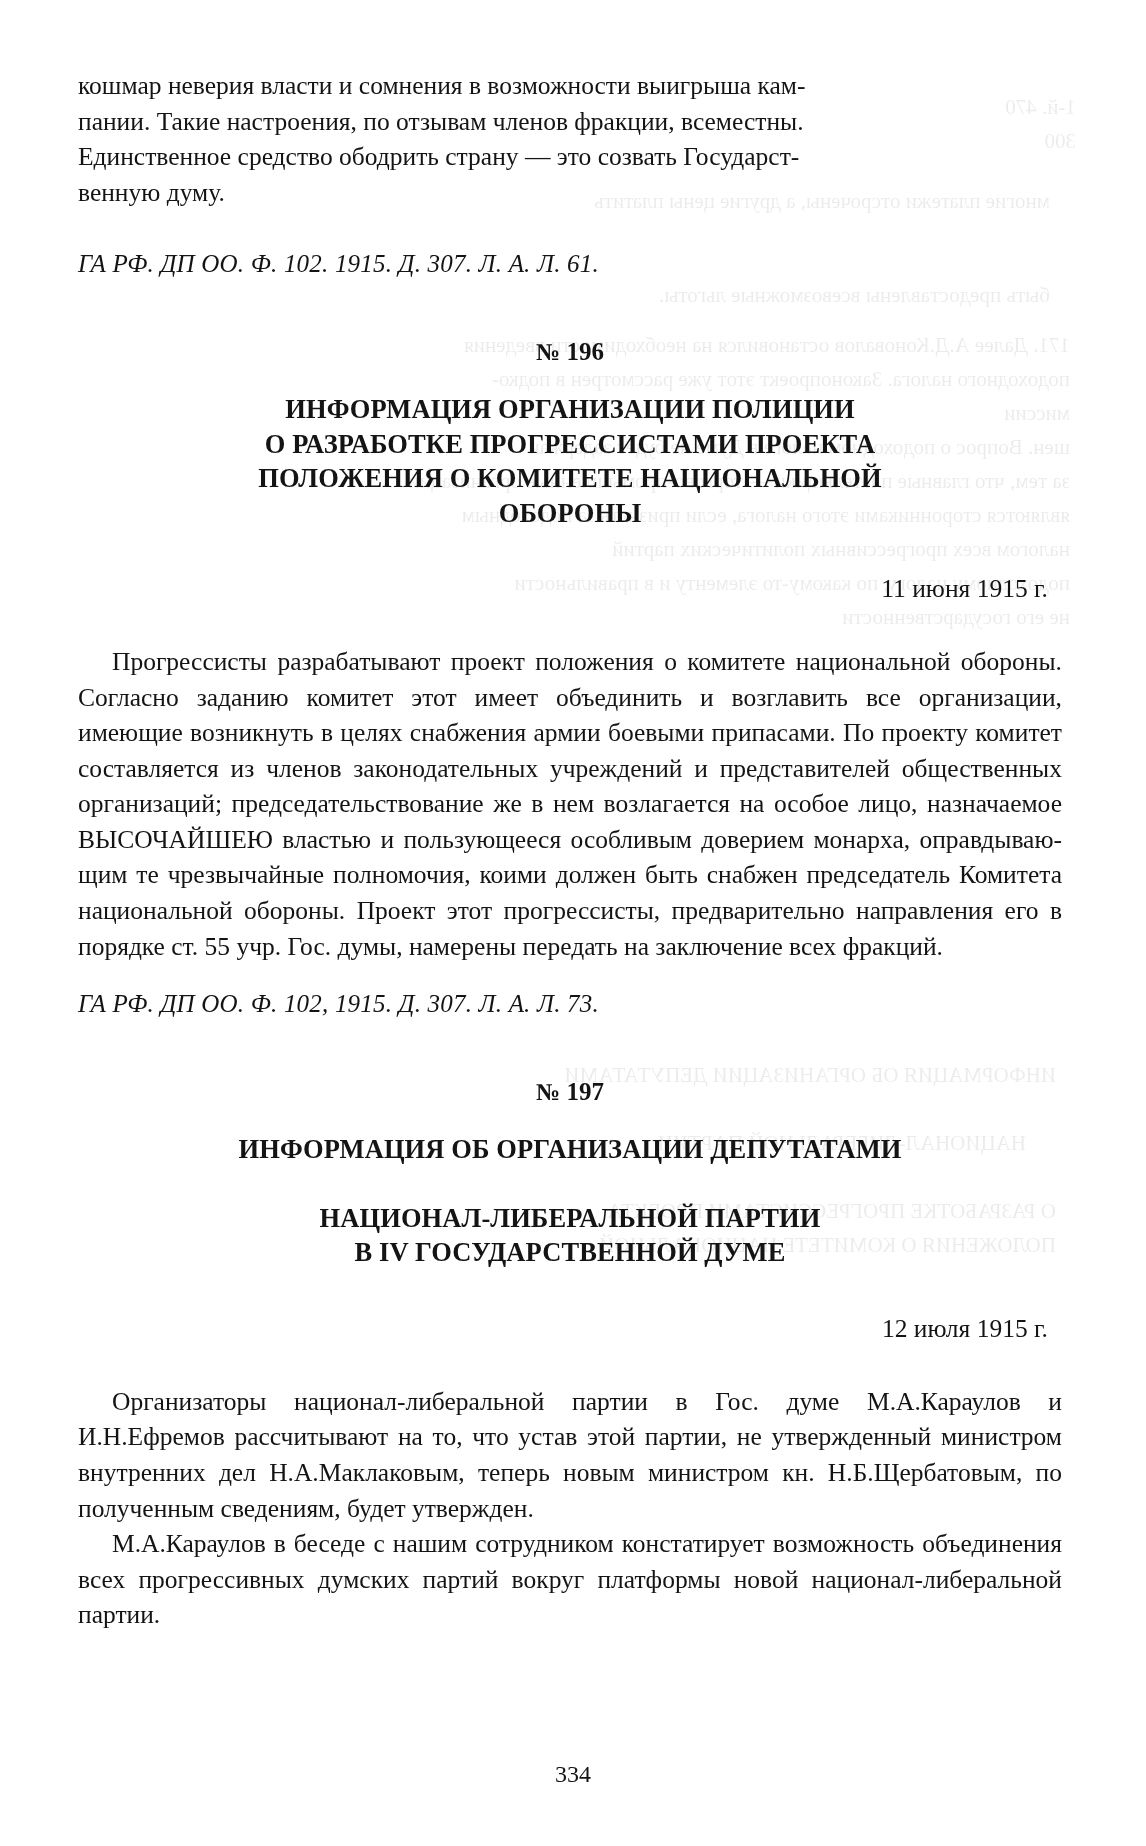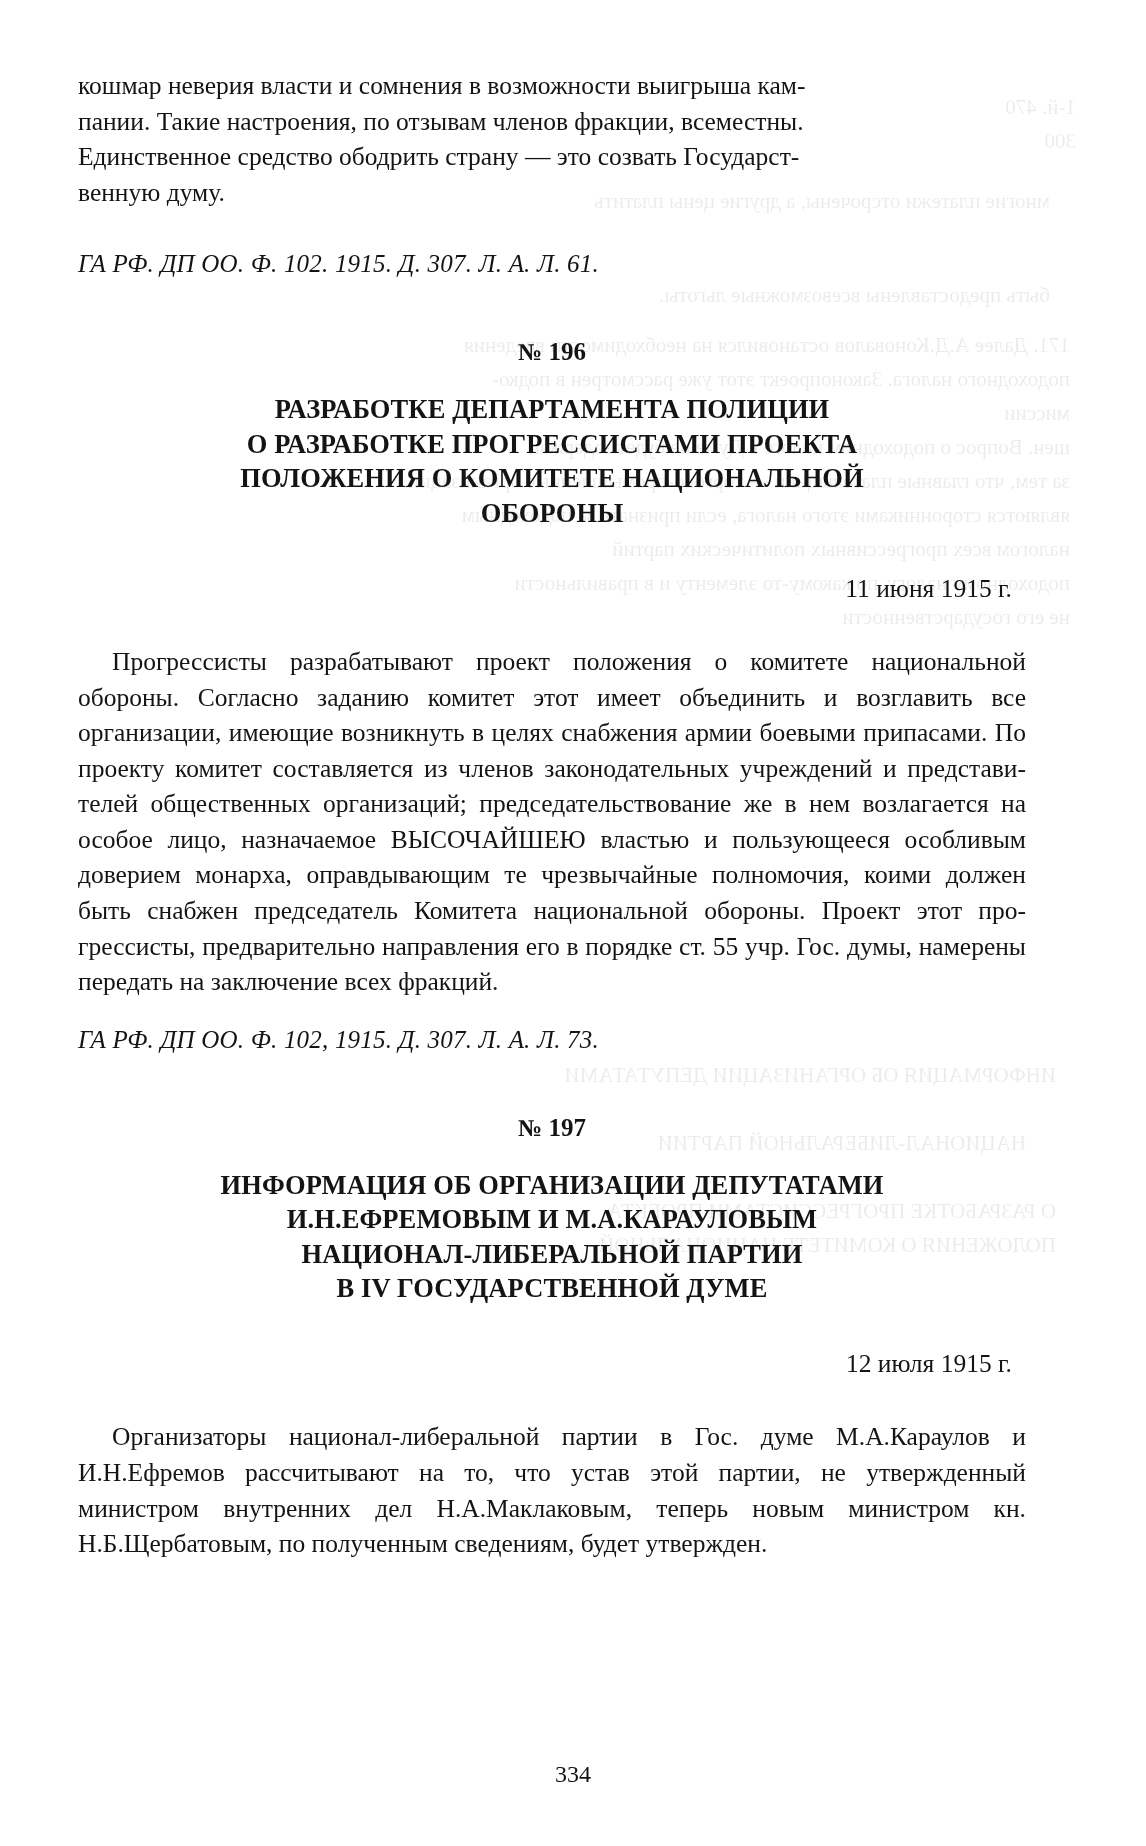--- a/index.html
+++ b/index.html
@@ -32,21 +32,21 @@
     font-size: 21px;
     line-height: 1.45;
     color: #000;
     white-space: nowrap;
   }
 
   .page {
     position: absolute;
     inset: 0;
     z-index: 2;
-    padding: 68px 120px 0 78px;
+    padding: 68px 84px 0 78px;
     box-sizing: border-box;
   }
 
   .para {
     font-size: 25.5px;
     line-height: 1.395;
     text-align: justify;
     text-align-last: left;
     margin: 0;
     hyphens: manual;
@@ -138,21 +138,21 @@
 
   <div class="s5"></div>
 
   <div>
     <p class="doc-num">
       <span class="nm">№</span>
       <span>196</span>
     </p>
     <div class="s3"></div>
     <p class="doc-title">
-      <span>РАЗРАБОТКЕ ДЕПАРТАМЕНТА ПОЛИЦИИ</span><br>
+      <span>ИНФОРМАЦИЯ ОРГАНИЗАЦИИ ПОЛИЦИИ</span><br>
       <span>О РАЗРАБОТКЕ ПРОГРЕССИСТАМИ ПРОЕКТА</span><br>
       <span>ПОЛОЖЕНИЯ О КОМИТЕТЕ НАЦИОНАЛЬНОЙ</span><br>
       <span>ОБОРОНЫ</span>
     </p>
     <div class="s4"></div>
     <p class="doc-date">11 июня 1915 г.</p>
     <div class="s2"></div>
     <p class="para ind">Прогрессисты разрабатывают проект положения о комитете на­циональной обороны. Согласно заданию комитет этот имеет объ­единить и возглавить все организации, имеющие возникнуть в целях снабжения армии боевыми припасами. По проекту комитет составляется из членов законодательных учреждений и представи­телей общественных организаций; председательствование же в нем возлагается на особое лицо, назначаемое ВЫСОЧАЙШЕЮ влас­тью и пользующееся особливым доверием монарха, оправдываю­щим те чрезвычайные полномочия, коими должен быть снабжен председатель Комитета национальной обороны. Проект этот про­грессисты, предварительно направления его в порядке ст. 55 учр. Гос. думы, намерены передать на заключение всех фракций.</p>
     <div class="s2"></div>
     <p class="src">ГА РФ. ДП ОО. Ф. 102, 1915. Д. 307. Л. А. Л. 73.</p>
@@ -161,25 +161,26 @@
   <div class="s5"></div>
 
   <div>
     <p class="doc-num">
       <span class="nm">№</span>
       <span>197</span>
     </p>
     <div class="s3"></div>
     <p class="doc-title">
       <span>ИНФОРМАЦИЯ ОБ ОРГАНИЗАЦИИ ДЕПУТАТАМИ</span><br>
-      <span>И.Н.ЕФРЕМОВЫМ И М.А.КАРАУЛОВЫМ</span><br>
+      <br>
       <span>НАЦИОНАЛ-ЛИБЕРАЛЬНОЙ ПАРТИИ</span><br>
       <span>В IV ГОСУДАРСТВЕННОЙ ДУМЕ</span>
     </p>
     <div class="s4"></div>
     <p class="doc-date">12 июля 1915 г.</p>
     <div class="s2"></div>
     <p class="para ind">Организаторы национал-либеральной партии в Гос. думе М.А.Караулов и И.Н.Ефремов рассчитывают на то, что устав этой партии, не утвержденный министром внутренних дел Н.А.Макла­ковым, теперь новым министром кн. Н.Б.Щербатовым, по полу­ченным сведениям, будет утвержден.</p>
+    <p class="para ind">М.А.Караулов в беседе с нашим сотрудником констатирует возможность объединения всех прогрессивных думских партий во­круг платформы новой национал-либеральной партии.</p>
   </div>
 
 </div>
 
 <div class="folio">334</div>
 
 </body></html>

